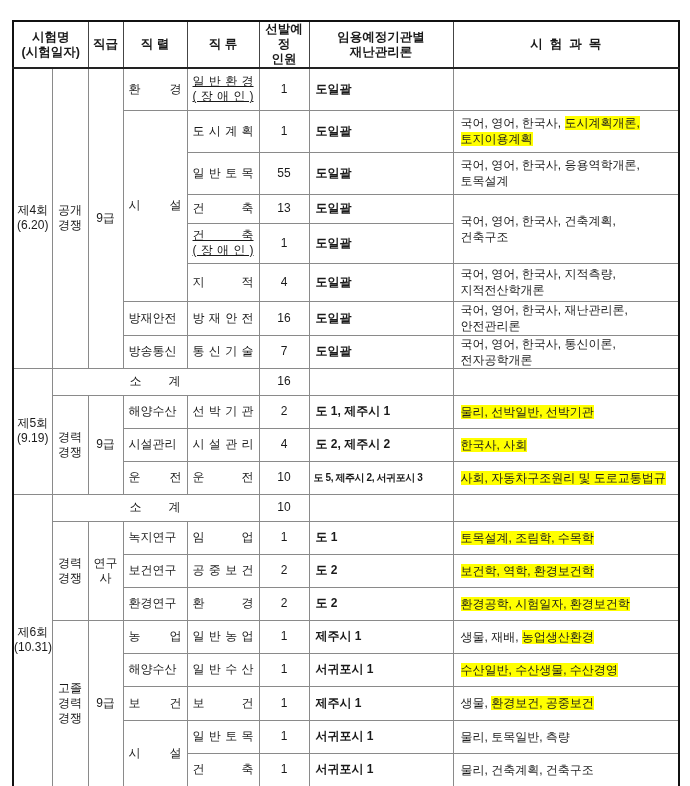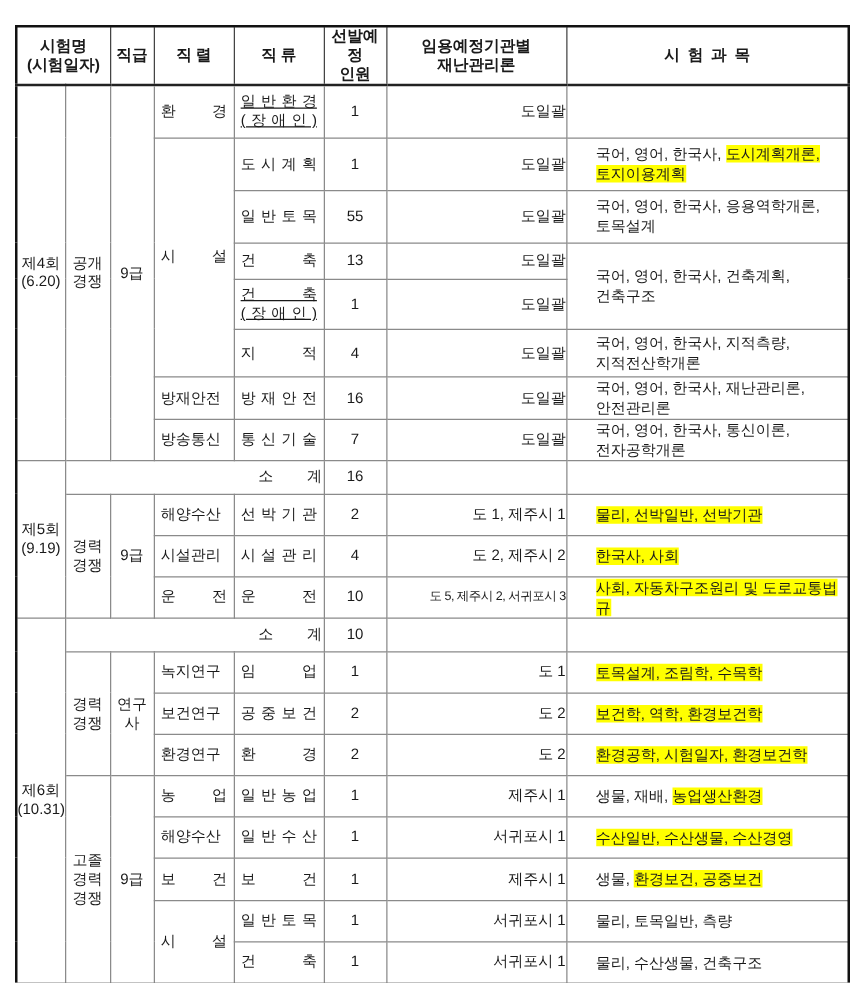--- a/index.html
+++ b/index.html
@@ -8,26 +8,26 @@
   table.sched{position:absolute;left:12px;top:20px;width:666px;
        border-collapse:collapse;table-layout:fixed;border:2px solid #111;}
   td{border:1px solid #8a8a8a;vertical-align:middle;font-size:12px;
      line-height:15px;padding:0;overflow:hidden;}
   tr.hdr td{border:1px solid #444;border-bottom:2px solid #222;
      font-weight:bold;text-align:center;font-size:12.5px;line-height:15px;}
   td.ct{text-align:center;}
   td.dist, div.dist{text-align:justify;text-align-last:justify;}
   td.dist{padding:0 5px;}
   td.cls2 div{padding:0 5px;text-decoration:underline;}
-  td.org{text-align:right;padding-left:6px;}
+  td.org{text-align:left;padding-left:6px;font-weight:bold;}
   td.org.small{font-size:10px;letter-spacing:-0.4px;padding-left:4px;}
-  td.sub{text-align:left;padding-left:23px;line-height:16px;}
-  td.subtotal{text-align:right;white-space:pre;letter-spacing:1px;}
+  td.sub{text-align:left;padding-left:7px;line-height:16px;}
+  td.subtotal{text-align:center;white-space:pre;letter-spacing:1px;}
   .hl{background:#ffff00;}
-  .pre{white-space:pre;font-family:Liberation Serif, serif;}
+  .pre{white-space:pre;}
 </style>
 </head>
 <body>
 
 <table class="sched">
   <colgroup>
     <col style="width:39px">
       <col style="width:36px">
       <col style="width:35px">
     <col style="width:64px">
@@ -228,16 +228,16 @@
     <td class="dist" rowspan="2">시 설</td>
     <td class="dist">일 반 토 목</td>
     <td class="ct">1</td>
     <td class="org">서귀포시 1</td>
     <td class="sub"><span>물리, 토목일반, 측량</span></td>
   </tr>
   <tr style="height:34px">
     <td class="dist">건 축</td>
     <td class="ct">1</td>
     <td class="org">서귀포시 1</td>
-    <td class="sub"><span>물리, 수산생물, 건축구조</span></td>
+    <td class="sub"><span>물리, 건축계획, 건축구조</span></td>
   </tr>
 </tbody>
   </table>
 
 </body></html>

